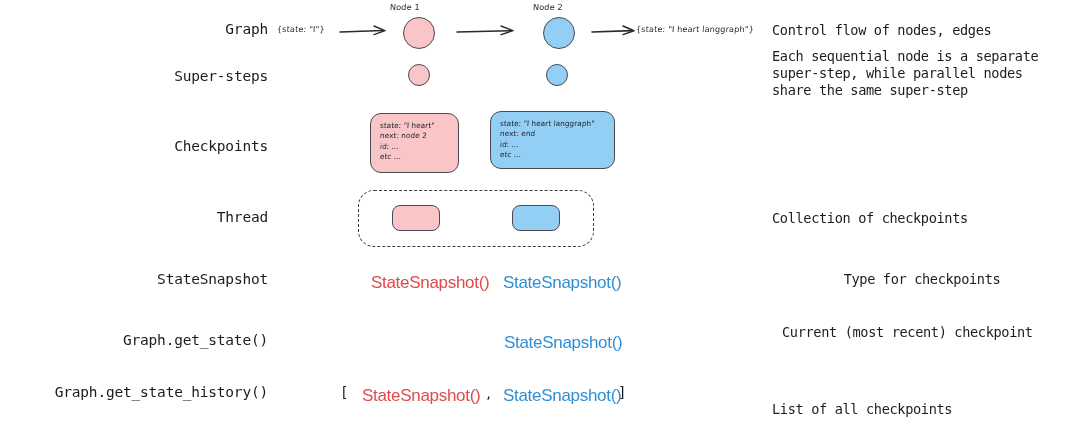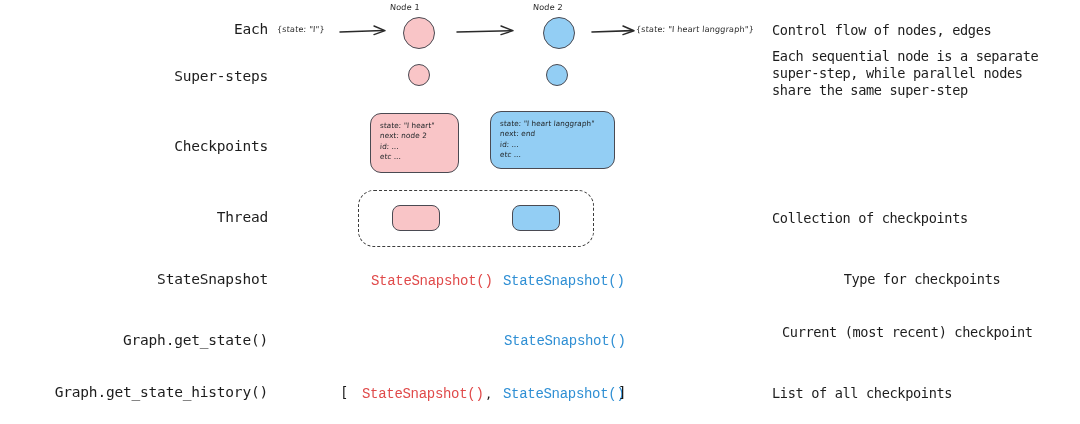--- a/index.html
+++ b/index.html
@@ -103,22 +103,22 @@
     box-sizing: border-box;
     border: 1.4px solid #4a4a52;
     border-radius: 8px;
   }
   .p-pink { background: #f9c5c7; }
   .p-blue { background: #93cef4; }
 
   
   .snap {
     position: absolute;
-    font-family: Liberation Mono, monospace;
-    font-size: 14px;
+    font-family: Liberation Sans, sans-serif;
+    font-size: 17px;
     letter-spacing: -0.3px;
     white-space: nowrap;
   }
   .snap-red { color: #e04a4a; }
   .snap-blue { color: #2f8fd4; }
   .bracket {
     position: absolute;
     font-family: "DejaVu Sans Mono", monospace;
     font-size: 14px;
     color: #1a1a1a;
@@ -131,21 +131,21 @@
   }
 
   .arrow { position: absolute; }
 </style>
 </head>
 <body>
 
 <div class="canvas">
 
   <div class="labelcol" style="top:21px">
-      <div class="row-label">Each</div>
+      <div class="row-label">Graph</div>
     </div>
   <div class="labelcol" style="top:68px">
       <div class="row-label">Super-steps</div>
     </div>
   <div class="labelcol" style="top:138px">
       <div class="row-label">Checkpoints</div>
     </div>
   <div class="labelcol" style="top:209px">
       <div class="row-label">Thread</div>
     </div>
@@ -232,17 +232,17 @@
   </div>
 
   <div class="desc" style="top:271px;text-align:center;">
     <div>Type for checkpoints</div>
   </div>
 
   <div class="desc" style="top:324px;margin-left:10px;">
     <div>Current (most recent) checkpoint</div>
   </div>
 
-  <div class="desc" style="top:385px;">
+  <div class="desc" style="top:401px;">
     <div>List of all checkpoints</div>
   </div>
 
 </div>
 
 </body></html>

